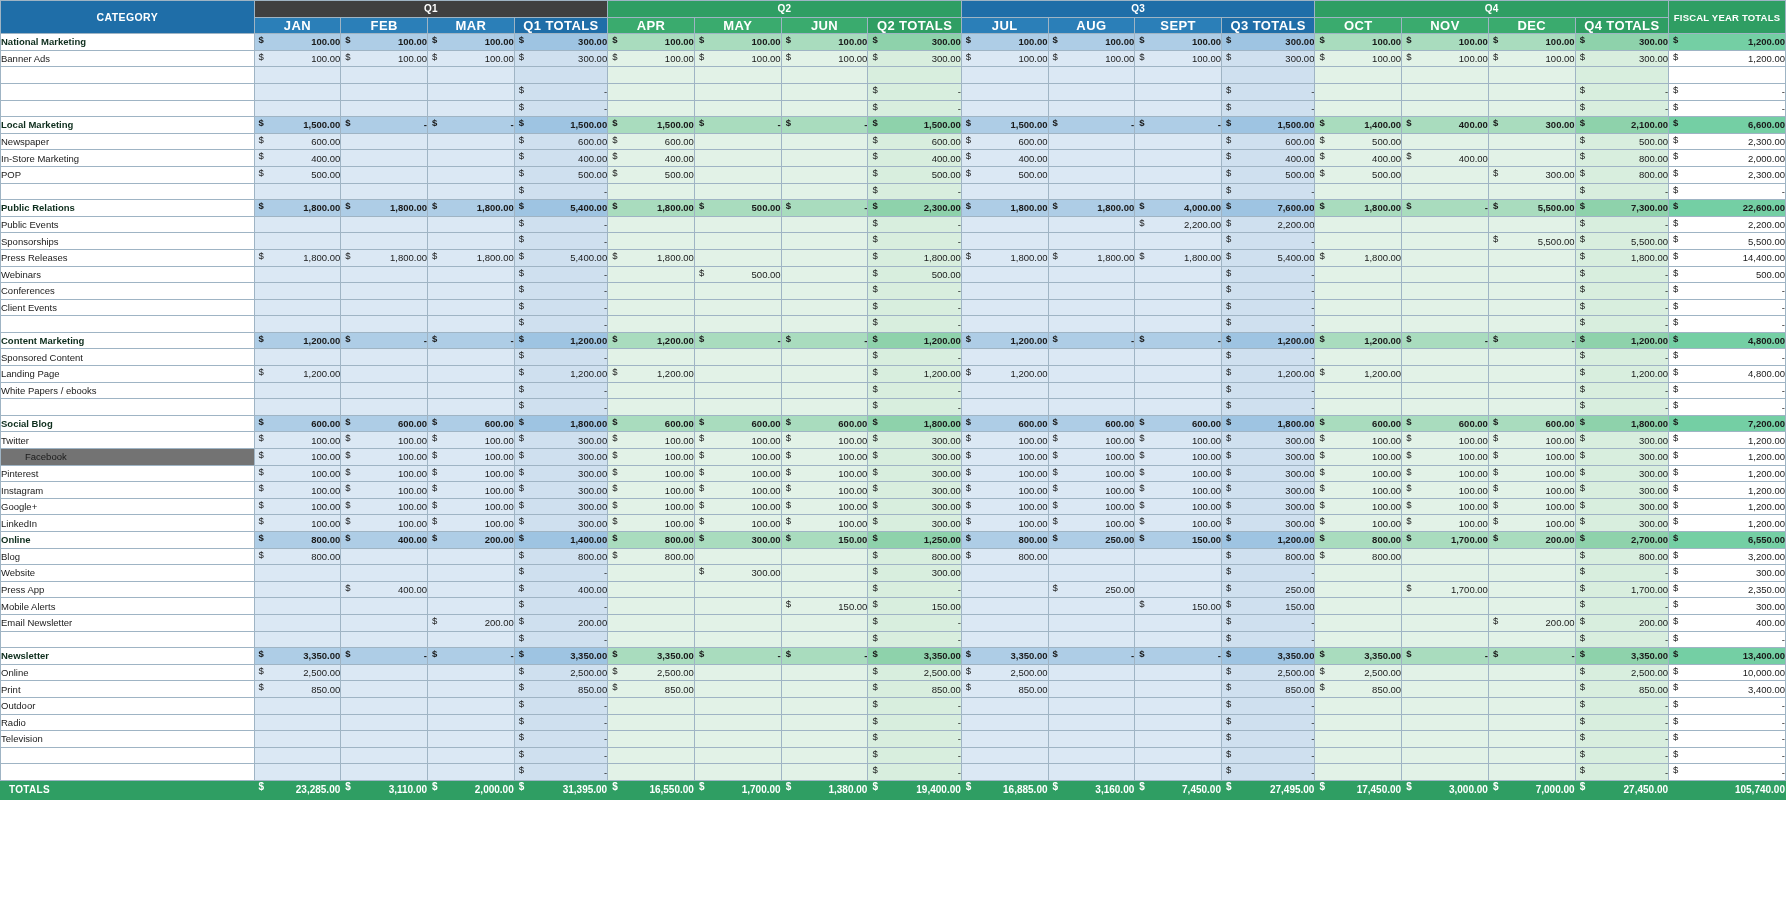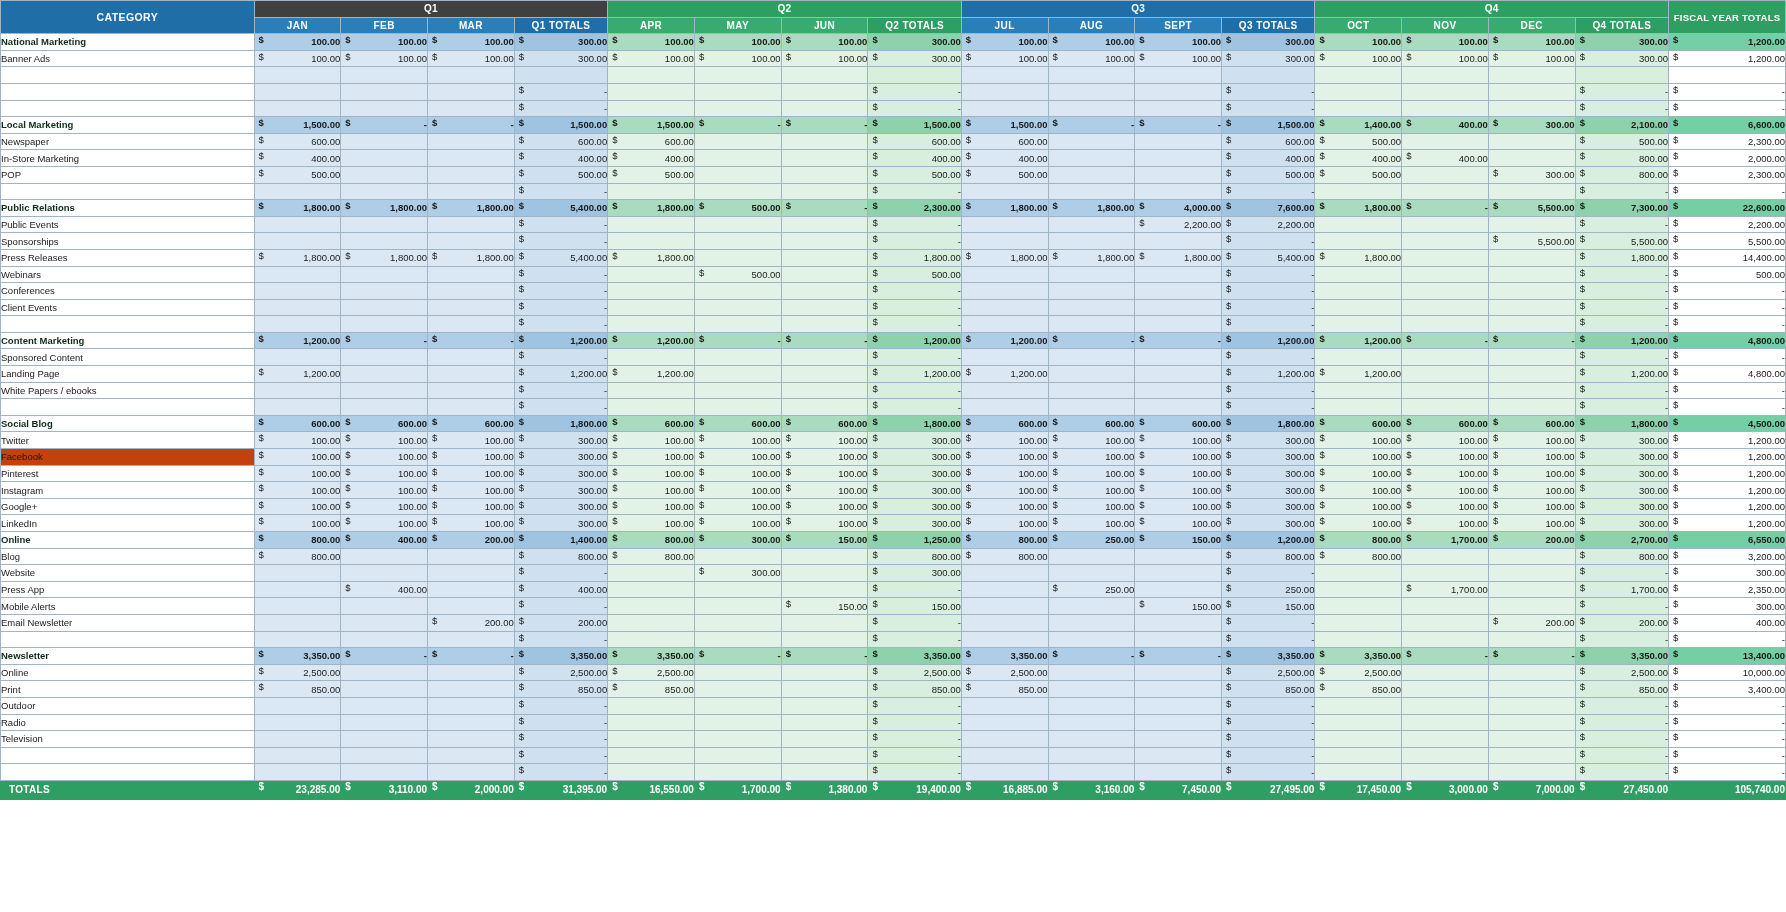--- a/index.html
+++ b/index.html
@@ -83,21 +83,21 @@
     color: #ffffff;
     font-weight: bold;
     font-size: 9.5px;
     text-align: center;
     line-height: 11px;
     letter-spacing: 0.2px;
   }
   .mhdr {
     color: #ffffff;
     font-weight: bold;
-    font-size: 10px;
+    font-size: 13px;
     text-align: center;
     letter-spacing: 0.4px;
   }
   .mh-blue { background: #2b7fb8; }
   .mh-blue-dark { background: #1f6ea8; }
   .mh-green { background: #3aab6e; }
   .mh-green-dark { background: #2f9e63; }
 
   
   td.label {
@@ -662,21 +662,21 @@
           <td class="money" style="background: rgb(169, 220, 190);"><span class="sym">$</span><span>600.00</span></td>
           <td class="money" style="background: rgb(142, 210, 171);"><span class="sym">$</span><span>1,800.00</span></td>
           <td class="money" style="background: rgb(174, 205, 230);"><span class="sym">$</span><span>600.00</span></td>
           <td class="money" style="background: rgb(174, 205, 230);"><span class="sym">$</span><span>600.00</span></td>
           <td class="money" style="background: rgb(174, 205, 230);"><span class="sym">$</span><span>600.00</span></td>
           <td class="money" style="background: rgb(158, 196, 226);"><span class="sym">$</span><span>1,800.00</span></td>
           <td class="money" style="background: rgb(169, 220, 190);"><span class="sym">$</span><span>600.00</span></td>
           <td class="money" style="background: rgb(169, 220, 190);"><span class="sym">$</span><span>600.00</span></td>
           <td class="money" style="background: rgb(169, 220, 190);"><span class="sym">$</span><span>600.00</span></td>
           <td class="money" style="background: rgb(142, 210, 171);"><span class="sym">$</span><span>1,800.00</span></td>
-          <td class="money" style="background: rgb(116, 207, 164);"><span class="sym">$</span><span>4,500.00</span></td>
+          <td class="money" style="background: rgb(116, 207, 164);"><span class="sym">$</span><span>7,200.00</span></td>
         </tr>
         <tr class="">
           <td class="label sub" style="background: rgb(255, 255, 255);">Twitter</td>
           <td class="money" style="background: rgb(219, 232, 244);"><span class="sym">$</span><span>100.00</span></td>
           <td class="money" style="background: rgb(219, 232, 244);"><span class="sym">$</span><span>100.00</span></td>
           <td class="money" style="background: rgb(219, 232, 244);"><span class="sym">$</span><span>100.00</span></td>
           <td class="money" style="background: rgb(207, 224, 239);"><span class="sym">$</span><span>300.00</span></td>
           <td class="money" style="background: rgb(226, 242, 231);"><span class="sym">$</span><span>100.00</span></td>
           <td class="money" style="background: rgb(226, 242, 231);"><span class="sym">$</span><span>100.00</span></td>
           <td class="money" style="background: rgb(226, 242, 231);"><span class="sym">$</span><span>100.00</span></td>
@@ -685,21 +685,21 @@
           <td class="money" style="background: rgb(219, 232, 244);"><span class="sym">$</span><span>100.00</span></td>
           <td class="money" style="background: rgb(219, 232, 244);"><span class="sym">$</span><span>100.00</span></td>
           <td class="money" style="background: rgb(207, 224, 239);"><span class="sym">$</span><span>300.00</span></td>
           <td class="money" style="background: rgb(226, 242, 231);"><span class="sym">$</span><span>100.00</span></td>
           <td class="money" style="background: rgb(226, 242, 231);"><span class="sym">$</span><span>100.00</span></td>
           <td class="money" style="background: rgb(226, 242, 231);"><span class="sym">$</span><span>100.00</span></td>
           <td class="money" style="background: rgb(216, 238, 222);"><span class="sym">$</span><span>300.00</span></td>
           <td class="money" style="background: rgb(255, 255, 255);"><span class="sym">$</span><span>1,200.00</span></td>
         </tr>
         <tr class="">
-          <td class="label sub" style="background: #c2410c;">Facebook</td>
+          <td class="label sub" style="background: #737373; padding-left: 24px;">Facebook</td>
           <td class="money" style="background: rgb(219, 232, 244);"><span class="sym">$</span><span>100.00</span></td>
           <td class="money" style="background: rgb(219, 232, 244);"><span class="sym">$</span><span>100.00</span></td>
           <td class="money" style="background: rgb(219, 232, 244);"><span class="sym">$</span><span>100.00</span></td>
           <td class="money" style="background: rgb(207, 224, 239);"><span class="sym">$</span><span>300.00</span></td>
           <td class="money" style="background: rgb(226, 242, 231);"><span class="sym">$</span><span>100.00</span></td>
           <td class="money" style="background: rgb(226, 242, 231);"><span class="sym">$</span><span>100.00</span></td>
           <td class="money" style="background: rgb(226, 242, 231);"><span class="sym">$</span><span>100.00</span></td>
           <td class="money" style="background: rgb(216, 238, 222);"><span class="sym">$</span><span>300.00</span></td>
           <td class="money" style="background: rgb(219, 232, 244);"><span class="sym">$</span><span>100.00</span></td>
           <td class="money" style="background: rgb(219, 232, 244);"><span class="sym">$</span><span>100.00</span></td>

